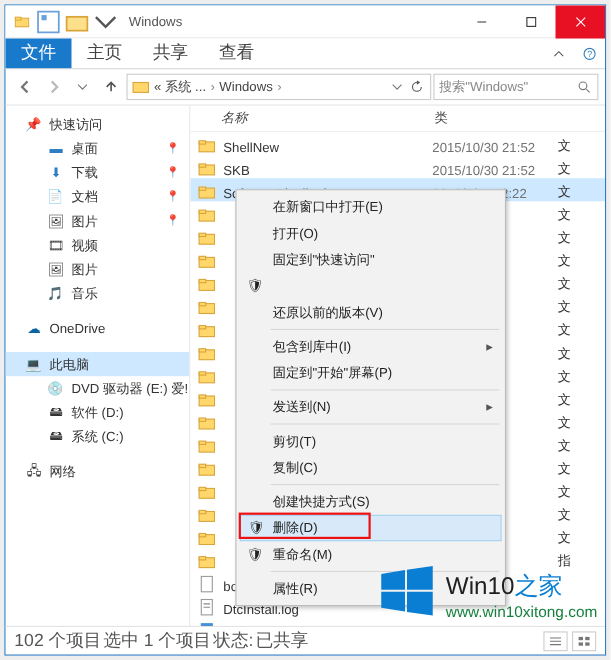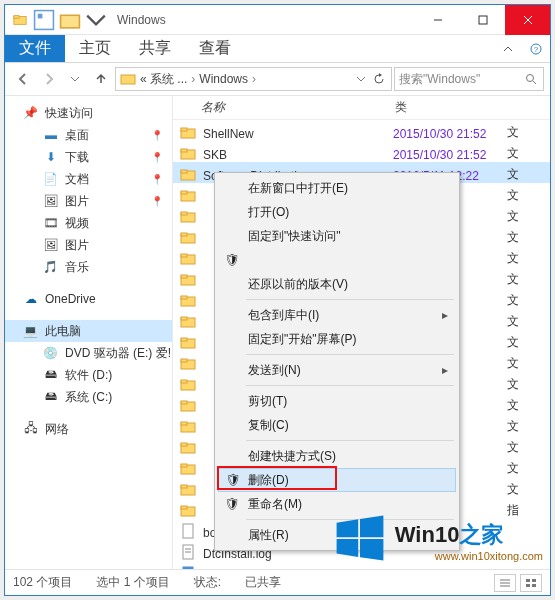--- a/index.html
+++ b/index.html
@@ -48,42 +48,42 @@
   .filepane { flex:1; display:flex; flex-direction:column; overflow:hidden; }
   .cols { height:24px; border-bottom:1px solid #eee; display:flex; align-items:center; font-size:12px; color:#444; }
   .col-name { width:220px; padding-left:28px;font-style:italic; }
   .col-date { width:112px; }
   .col-type { width:16px; text-align:center; }
   .rows { flex:1; overflow:hidden; position:relative; }
   .row { height:21px; display:flex; align-items:flex-end; font-size:12px; color:#333; padding-left:6px; }
   .row.selected { background:#cde8ff; }
   .row .ric { width:18px; height:18px; display:flex; align-items:center; justify-content:center; }
   .row .rn { width:196px; padding-left:6px; white-space:nowrap; overflow:hidden; text-overflow:ellipsis; }
-  .row .rd { width:112px; color:#6d28d9; white-space:nowrap; }
+  .row .rd { width:112px; color:#737373; white-space:nowrap; }
   .row .rt { width:16px; text-align:center; }
 
   
   .ctxmenu { position:absolute; left:214px; top:172px; width:246px; background:#f2f2f2; border:1px solid #bcbcbc; box-shadow:2px 2px 4px rgba(0,0,0,0.25); padding:3px; font-size:12px; }
   .mi { height:24px; display:flex; align-items:center; padding-left:30px; position:relative; color:#222; }
   .mi.hover { background:#d8eaf9; border:1px solid #a8d2f0; padding-left:29px; height:24px; }
   .mi .mic { position:absolute; left:6px; width:16px; height:16px; display:flex; align-items:center; justify-content:center; }
   .mi .sub { position:absolute; right:8px; color:#555; }
   .msep { height:1px; background:#d7d7d7; margin:3px 2px 3px 28px; }
   .redbox { position:absolute; border:2px solid #e11; pointer-events:none; }
 
   
-  .status { height:26px; border-top:1px solid #e3e3e3; display:flex; align-items:center; font-size:12px; color:#555; padding:0 8px; gap:24px; }
+  .status { height:26px; border-top:1px solid #e3e3e3; display:flex; align-items:center; font-size:16px; color:#555; padding:0 8px; gap:2px; }
   .status .vright { margin-left:auto; display:flex; gap:4px; }
   .status .vbtn { width:22px; height:18px; border:1px solid #ccc; display:flex; align-items:center; justify-content:center; }
 
   
   .wm { position:absolute; right:12px; bottom:30px; display:flex; align-items:center; gap:8px; pointer-events:none; }
   .wm .logo svg { width:54px; height:54px; }
-  .wm .wt1 { font-size:22px; font-weight:700; color:#202020; }
-  .wm .wt2 { font-size:11px; color:#a16207;margin-left:40px; }
+  .wm .wt1 { font-size:22px; font-weight:400; color:#202020; }
+  .wm .wt2 { font-size:14px; color:#15803d; }
 </style>
 </head>
 <body>
 
 <div class="frame">
 
   <div class="titlebar">
     <div class="tb-left">
       <div class="tb-sq">
         <svg viewBox="0 0 16 16">

